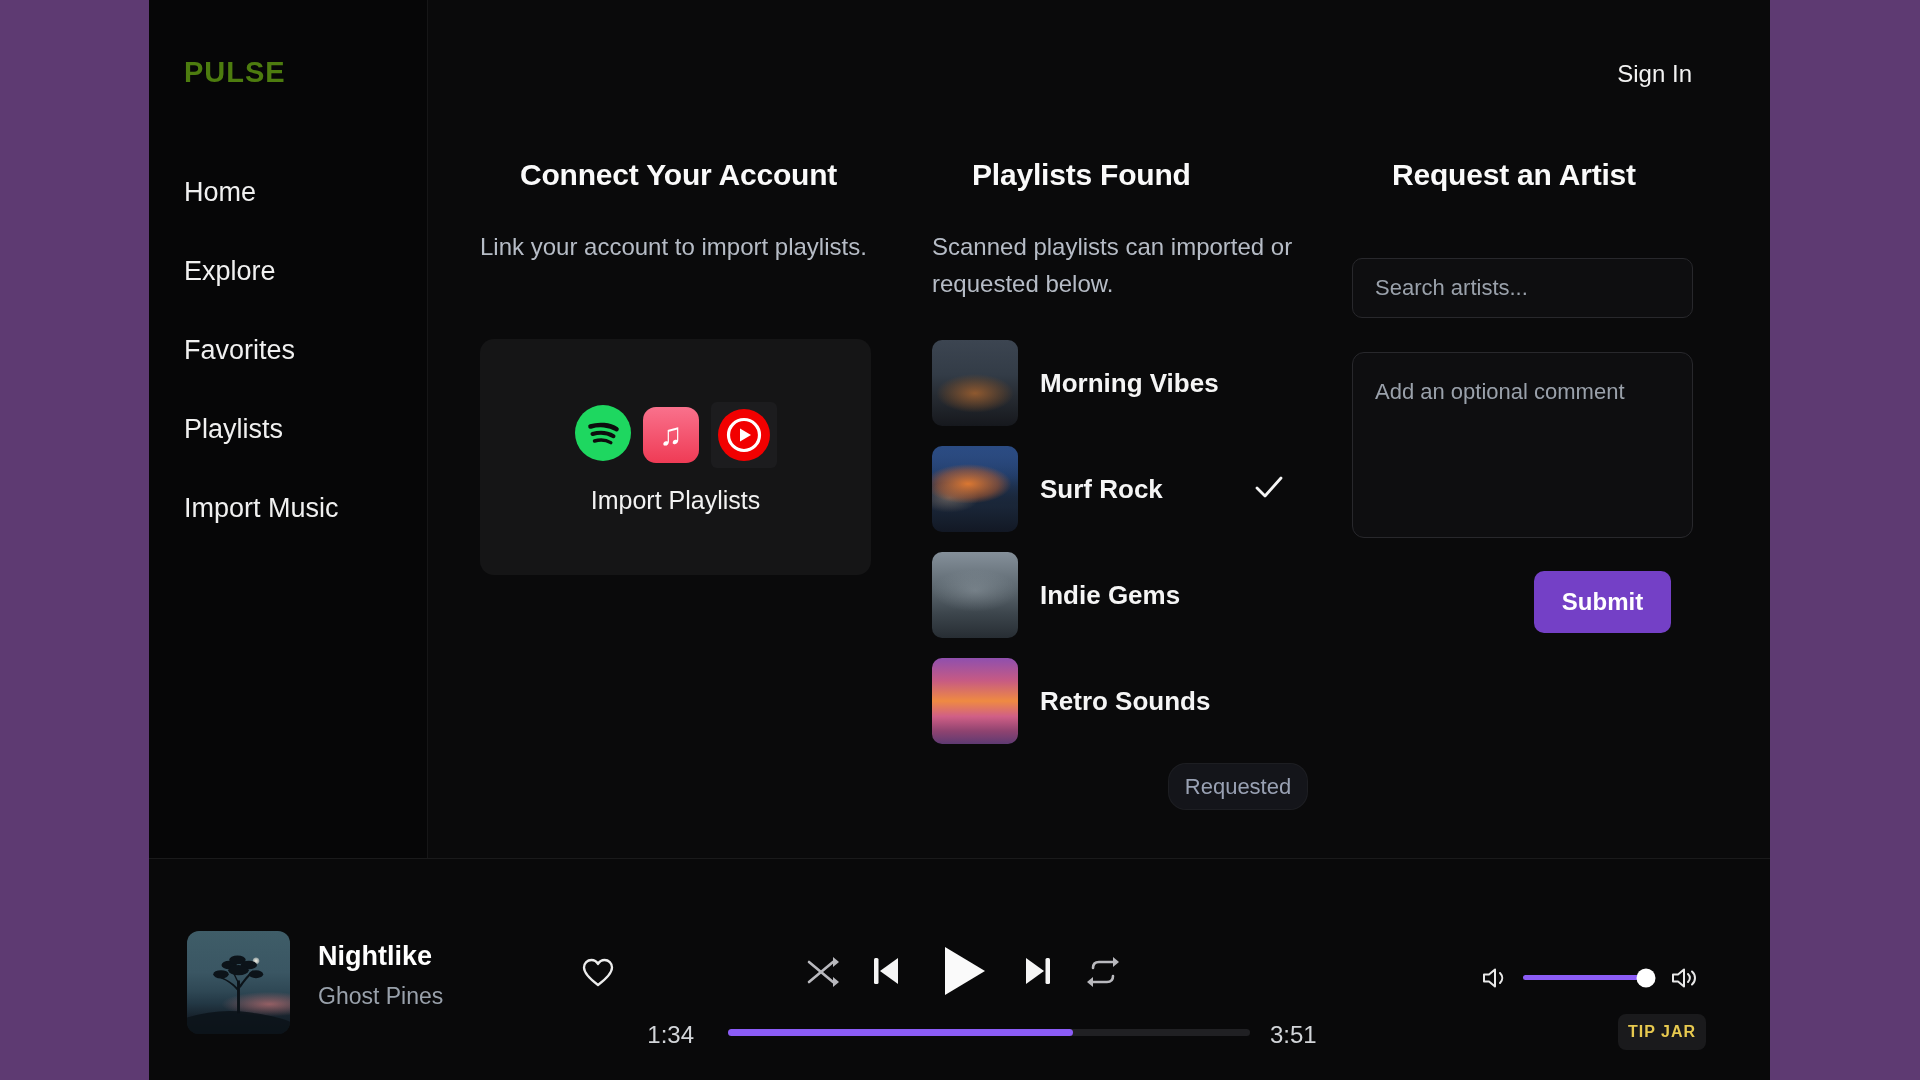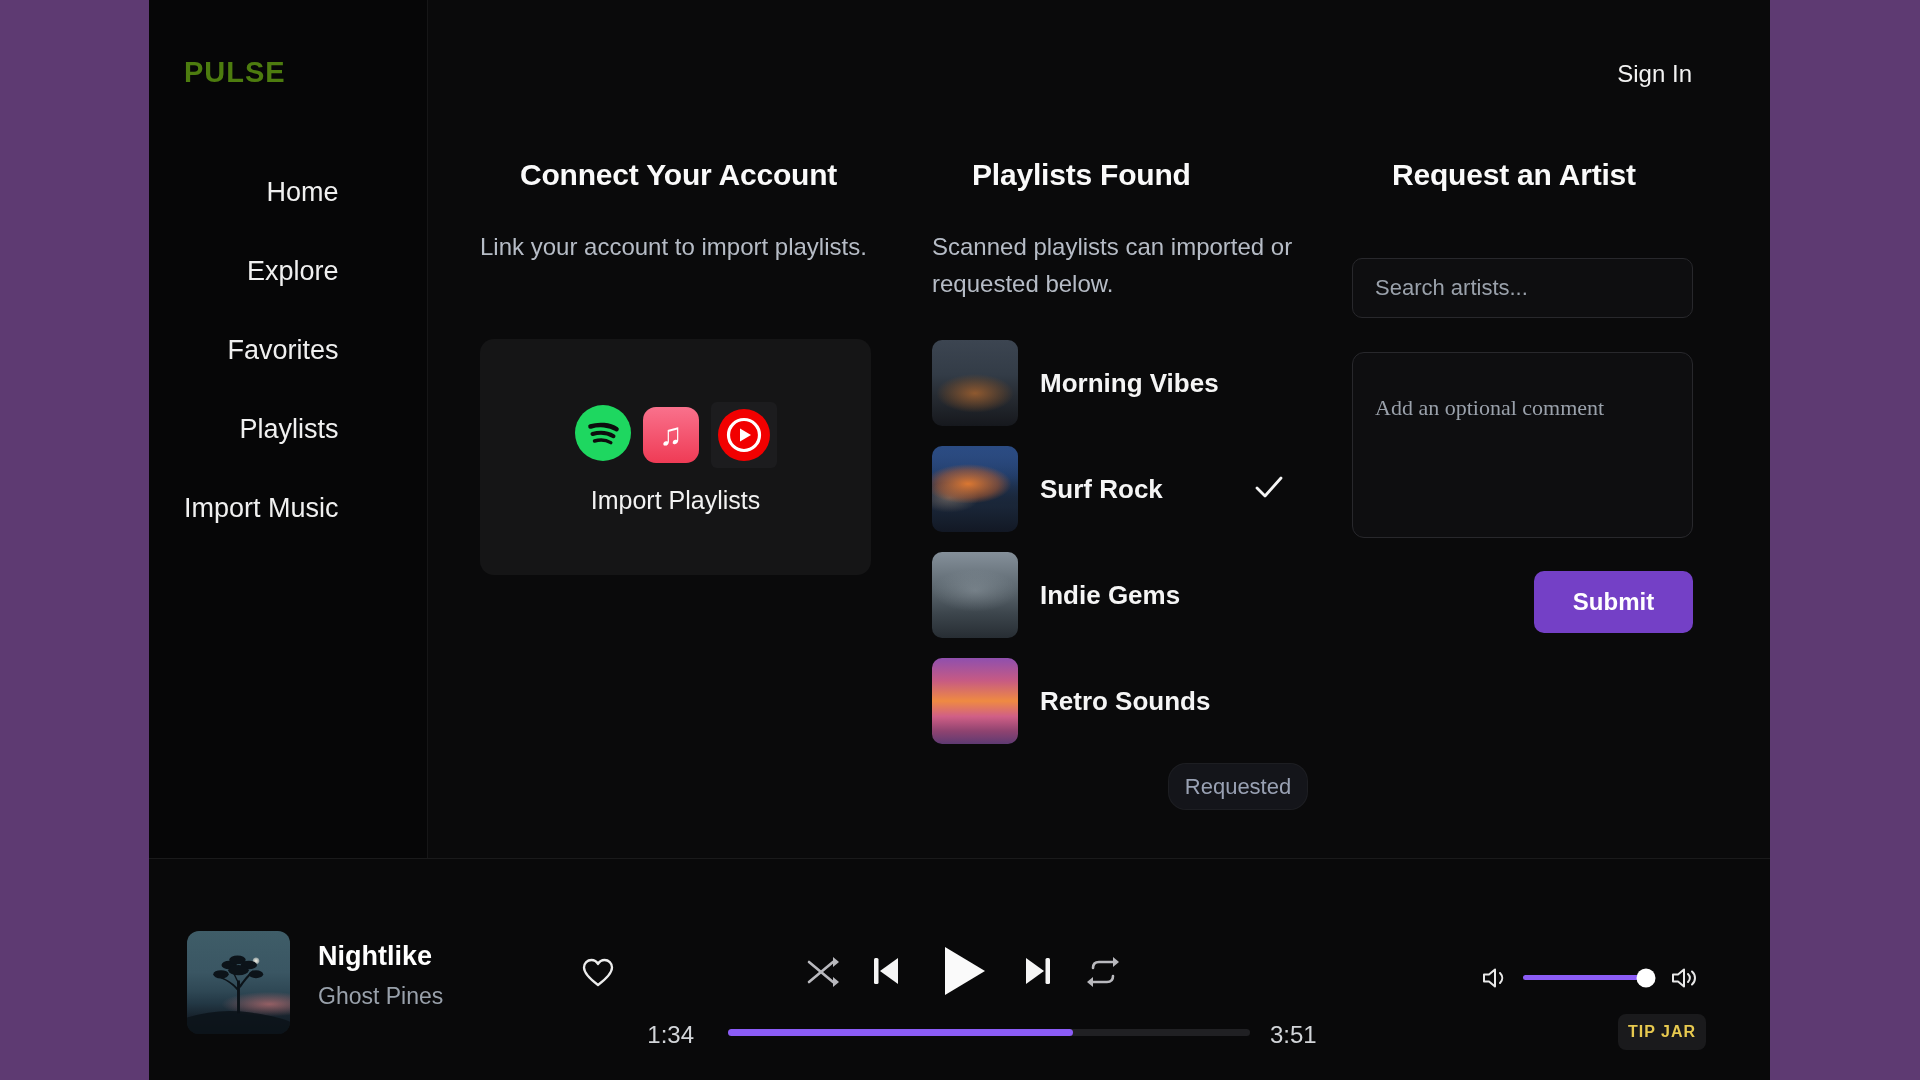--- a/index.html
+++ b/index.html
@@ -13,21 +13,21 @@
   .app {
     position:absolute; left:149px; top:0; width:1621px; height:1080px;
     background:#060607; overflow:hidden;
   }
   .main-region { position:absolute; left:278px; top:0; width:1343px; height:858px; background:#0a0a0b; }
   .v-divider { position:absolute; left:278px; top:0; width:1px; height:1080px; background:rgba(255,255,255,0.05); }
 
   .brand { position:absolute; left:35px; top:56px; font-size:29px; font-weight:700; letter-spacing:1px; color:#4d7c0f; }
   .sign-in { position:absolute; right:78px; top:60px; font-size:24px; color:#f2f2f2; cursor:pointer; }
 
-  .nav { position:absolute; left:35px; top:176px; display:flex; flex-direction:column; gap:47px;align-items:flex-end; }
+  .nav { position:absolute; left:35px; top:176px; display:flex; flex-direction:column; gap:47px; }
   .nav-item { font-size:27px; color:#f0f0f0; height:32px; line-height:32px; cursor:pointer; }
 
   .col { position:absolute; top:158px; }
   .col h2 { font-size:30px; font-weight:700; color:#fafafa; letter-spacing:-0.2px; line-height:34px; margin-bottom:36px;margin-left:40px; }
   .col p  { font-size:24px; color:#b6bcc6; line-height:37px; }
   .col-connect  { left:331px;  width:391px; }
   .col-playlists{ left:783px;  width:400px; }
   .col-request  { left:1203px; width:341px; }
 
   .import-card {
@@ -77,26 +77,26 @@
 
   .search-input {
     position:absolute; left:1203px; top:258px; width:341px; height:60px;
     background:#0e0e10; border:1px solid #28282c; border-radius:10px;
     color:#e8e8e8; font-size:22px; padding:0 22px; outline:none;
     font-family:"Liberation Sans", sans-serif;
   }
   .comment-input {
     position:absolute; left:1203px; top:352px; width:341px; height:186px;
     background:#0e0e10; border:1px solid #28282c; border-radius:12px;
-    color:#e8e8e8; font-size:22px; padding:40px 22px; outline:none; resize:none;
-    font-family:Liberation Serif, serif; line-height:30px;
+    color:#e8e8e8; font-size:22px; padding:24px 22px; outline:none; resize:none;
+    font-family:Liberation Sans, sans-serif; line-height:30px;
   }
   .search-input::placeholder, .comment-input::placeholder { color:#9aa1ab; opacity:1; }
   .submit-btn {
-    position:absolute; left:1385px; top:571px; width:159px; height:62px;
+    position:absolute; left:1385px; top:571px; width:137px; height:62px;
     background:#7440c6; border:none; border-radius:10px;
     color:#ffffff; font-size:24px; font-weight:600; cursor:pointer;
     font-family:"Liberation Sans", sans-serif;
   }
 
   .player {
     position:absolute; left:0; top:858px; width:1621px; height:222px;
     background:#09090a; border-top:1px solid rgba(255,255,255,0.07);
   }
   .album-art {

